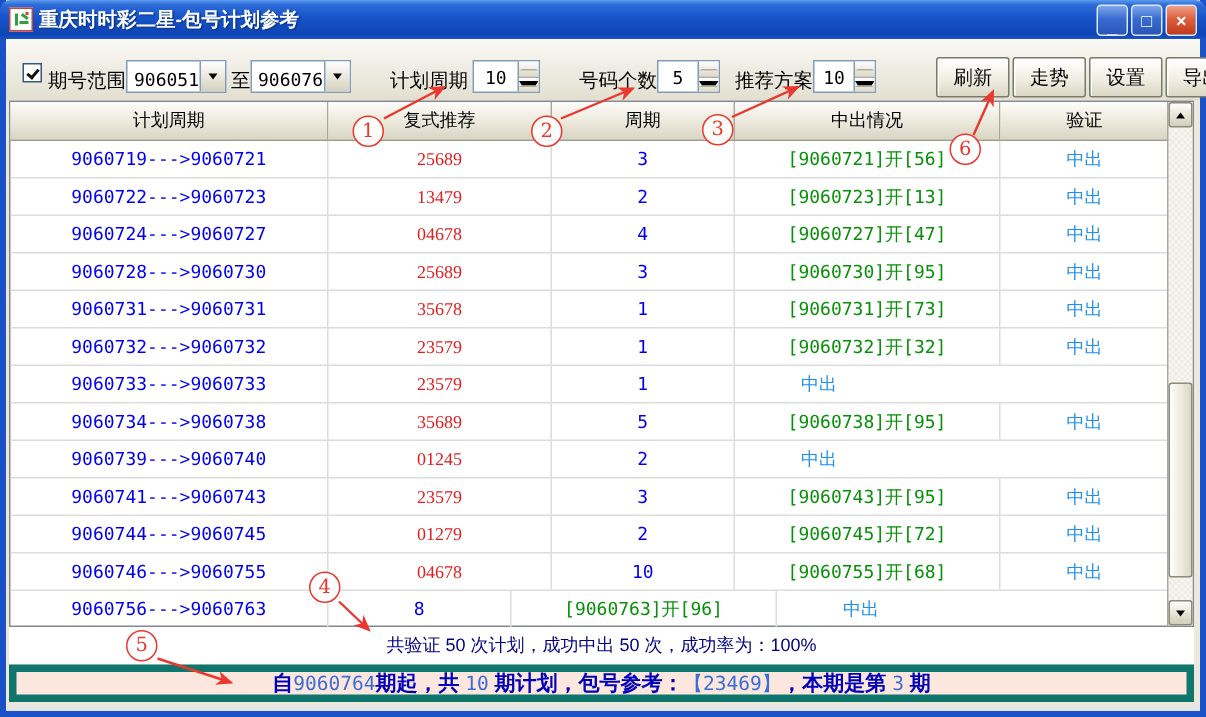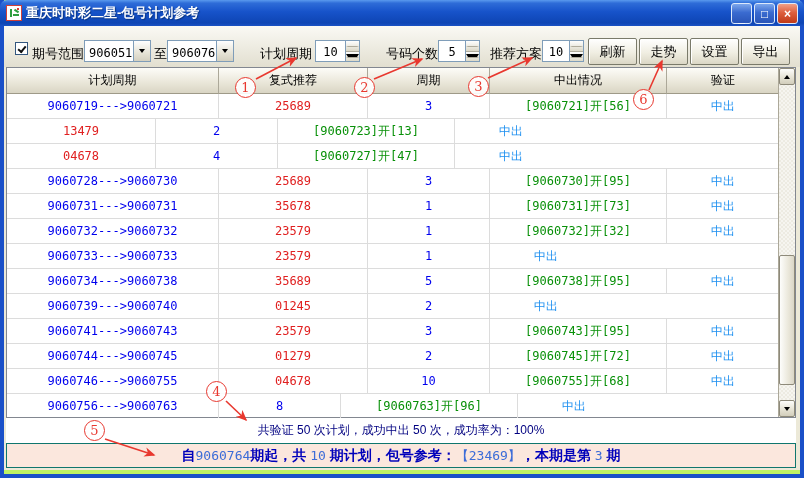--- a/index.html
+++ b/index.html
@@ -1,19 +1,19 @@
 <!DOCTYPE html>
 <html><head>
 <meta charset="utf-8">
 <style>
   html,body{margin:0;padding:0;}
   body{width:804px;height:478px;position:relative;overflow:hidden;
        font-family:"Liberation Sans","DejaVu Sans",sans-serif;background:#fff;}
   .window{position:absolute;inset:0;border:4px solid #1A50C8;border-top:none;
-          background:#bef264;box-sizing:border-box;}
+          background:#e5e5e5;box-sizing:border-box;}
   
   .titlebar{position:absolute;left:-4px;top:0;width:804px;height:26px;
     background:linear-gradient(180deg,#5A9AEE 0%,#2E6CD8 12%,#1753CA 45%,#0E45B4 88%,#1B52C4 100%);
     border-radius:7px 7px 0 0;display:flex;align-items:center;z-index:5;}
   .app-icon{width:16px;height:16px;margin:0 4px 0 6px;background:#fff;
     border:1px solid #D04038;box-sizing:border-box;position:relative;}
   .app-icon i{position:absolute;background:#2E9E3E;}
   .app-icon .b1{left:3px;top:3px;width:2px;height:8px;}
   .app-icon .b2{left:7px;top:4px;width:5px;height:2px;transform:rotate(35deg);}
   .app-icon .b3{left:6px;top:8px;width:6px;height:2px;}
@@ -49,52 +49,52 @@
     padding-top:3px;background:transparent;width:100%;outline:none;}
   .spin-btns{width:13px;display:flex;flex-direction:column;border-left:1px solid #7F9DB9;}
   .spin-btns div{flex:1;background:linear-gradient(180deg,#FEFEFE,#DDD9C8);
     display:flex;align-items:center;justify-content:center;}
   .spin-btns div:first-child{border-bottom:1px solid #B0AC9C;}
   .spin-btns .tri-up{border:2px solid transparent;border-bottom:3px solid #000;margin:0;}
   .spin-btns .tri-down{border:2px solid transparent;border-top:3px solid #000;margin:0;}
   .tool-btn{position:absolute;top:12px;width:47px;height:25px;font-size:13px;color:#000;
     background:linear-gradient(180deg,#FFFFFF,#F0EEE2 55%,#DBD7C6);
     border:1px solid #7A7A6A;border-radius:2px;box-shadow:inset 1px 1px 0 #fff;
-    display:flex;align-items:center;justify-content:center;cursor:default;}
+    display:flex;align-items:center;justify-content:center;cursor:default;margin-left:36px;}
   
   .table{position:absolute;left:2px;top:41px;width:790px;height:351px;background:#fff;
     border:1px solid #828790;box-sizing:border-box;}
   .thead{display:flex;height:26px;}
   .th{background:linear-gradient(180deg,#FDFCF8,#E9E6D8 60%,#D9D5C4);
     border-right:1px solid #ACA899;border-bottom:1px solid #9E9A88;box-sizing:border-box;
     font-size:12px;color:#000;display:flex;align-items:center;justify-content:center;}
   .tr{display:flex;height:25px;border-bottom:1px solid #DCDCDC;box-sizing:border-box;}
   .td{border-right:1px solid #DCDCDC;box-sizing:border-box;font-size:12px;
     display:flex;align-items:center;justify-content:center;
     font-family:"DejaVu Sans Mono","Liberation Sans",monospace;}
   .c0{width:212px;} .c1{width:149px;} .c2{width:122px;} .c3{width:177px;} .c4{width:112px;border-right:none;}
-  .td.c0{color:#0000EE;} .td.c1{color:#E02020;} .td.c2{color:#0000EE;}
+  .td.c0{color:#0000EE;} .td.c1{color:#E02020;font-family:Liberation Serif, serif;} .td.c2{color:#0000EE;}
   .td.c3{color:#089008;} .td.c4{color:#1E90F0;font-family:"Liberation Sans",sans-serif;}
   
   .vscroll{position:absolute;right:0;top:0;width:17px;height:349px;
     background:repeating-conic-gradient(#F6F5F0 0% 25%, #EDEBE2 0% 50%) 0 0/4px 4px;
     border-left:1px solid #ACA899;box-sizing:border-box;}
   .sb-btn{position:absolute;left:0;width:16px;height:17px;
     background:linear-gradient(180deg,#FDFDFB,#E4E1D2 60%,#D2CEBC);
     border:1px solid #8E8A7A;box-sizing:border-box;border-radius:2px;
     display:flex;align-items:center;justify-content:center;}
   .sb-up{top:0;} .sb-down{bottom:0;}
   .sb-thumb{position:absolute;left:0;top:187px;width:16px;height:130px;
     background:linear-gradient(90deg,#FDFDFB,#EAE7DA 60%,#DAD6C6);
     border:1px solid #8E8A7A;box-sizing:border-box;border-radius:2px;}
   
   .status-line{position:absolute;left:2px;top:392px;width:790px;height:25px;background:#fff;
     font-size:12px;color:#000080;display:flex;align-items:center;justify-content:center;}
   .footer-bar{position:absolute;left:2px;top:417px;width:790px;height:25px;
-    background:#FBE7DD;border:1px solid #0f766e;box-sizing:border-box;
+    background:#FBE7DD;border:5px solid #0f766e;box-sizing:border-box;
     display:flex;align-items:center;justify-content:center;white-space:pre;}
   .seg-cn{color:#0000BB;font-weight:bold;font-size:14px;}
   .seg-num{color:#3C6CD8;font-size:13px;font-family:"DejaVu Sans Mono",monospace;}
   
   .ann{position:absolute;width:21px;height:21px;border:1.6px solid #E8382F;border-radius:50%;
     background:rgba(255,255,255,.9);color:#E8382F;font-size:13px;z-index:30;box-sizing:border-box;
     display:flex;align-items:center;justify-content:center;font-family:"DejaVu Serif",serif;}
   .ann1{left:231px;top:77px;} .ann2{left:350px;top:77px;} .ann3{left:464px;top:76px;}
   .ann4{left:202px;top:381px;} .ann5{left:80px;top:420px;} .ann6{left:629px;top:89px;}
   .arrow-layer{position:absolute;inset:0;z-index:25;pointer-events:none;}
@@ -196,27 +196,29 @@
       <div>
   <div class="tr">
     <div class="td c0">9060719---&gt;9060721</div>
     <div class="td c1">25689</div>
     <div class="td c2">3</div>
     <div class="td c3">[9060721]开[56]</div>
     <div class="td c4">中出</div>
   </div>
 
   <div class="tr">
+    <div class="td c0">9060722---&gt;9060723</div>
     <div class="td c1">13479</div>
     <div class="td c2">2</div>
     <div class="td c3">[9060723]开[13]</div>
     <div class="td c4">中出</div>
   </div>
 
   <div class="tr">
+    <div class="td c0">9060724---&gt;9060727</div>
     <div class="td c1">04678</div>
     <div class="td c2">4</div>
     <div class="td c3">[9060727]开[47]</div>
     <div class="td c4">中出</div>
   </div>
 
   <div class="tr">
     <div class="td c0">9060728---&gt;9060730</div>
     <div class="td c1">25689</div>
     <div class="td c2">3</div>

